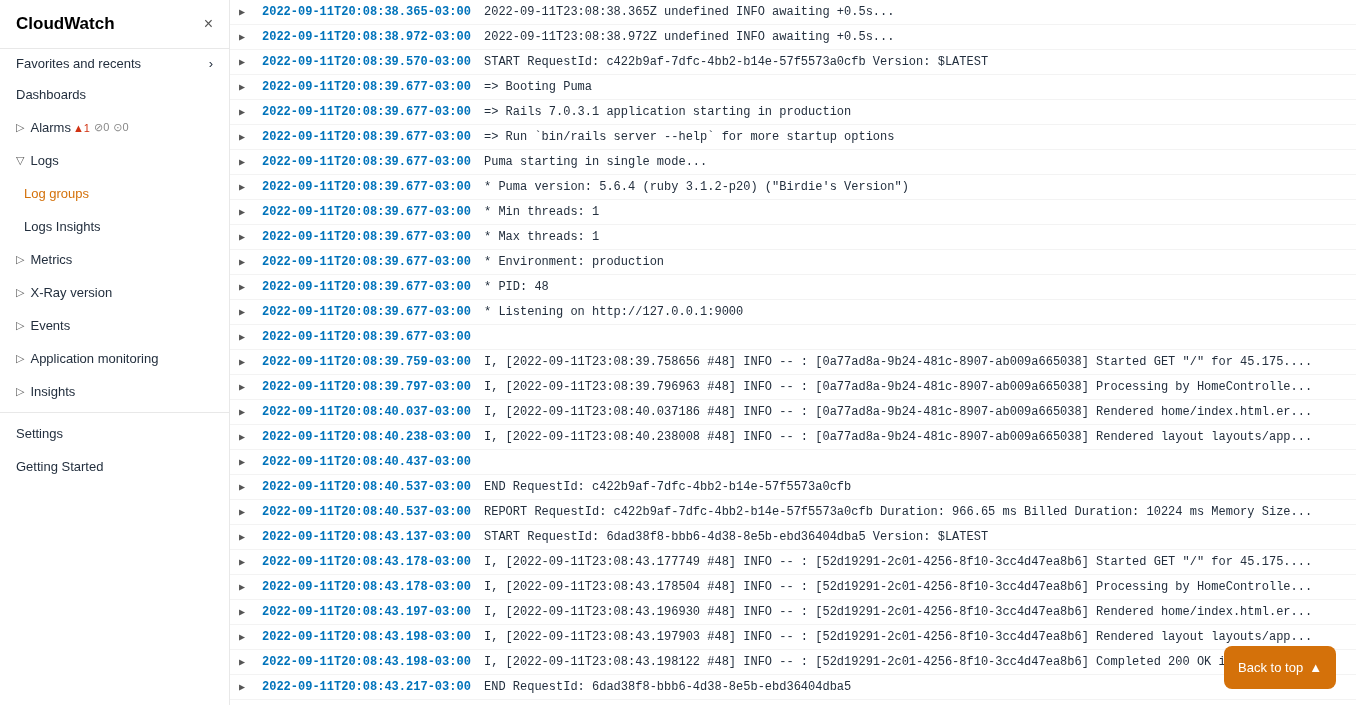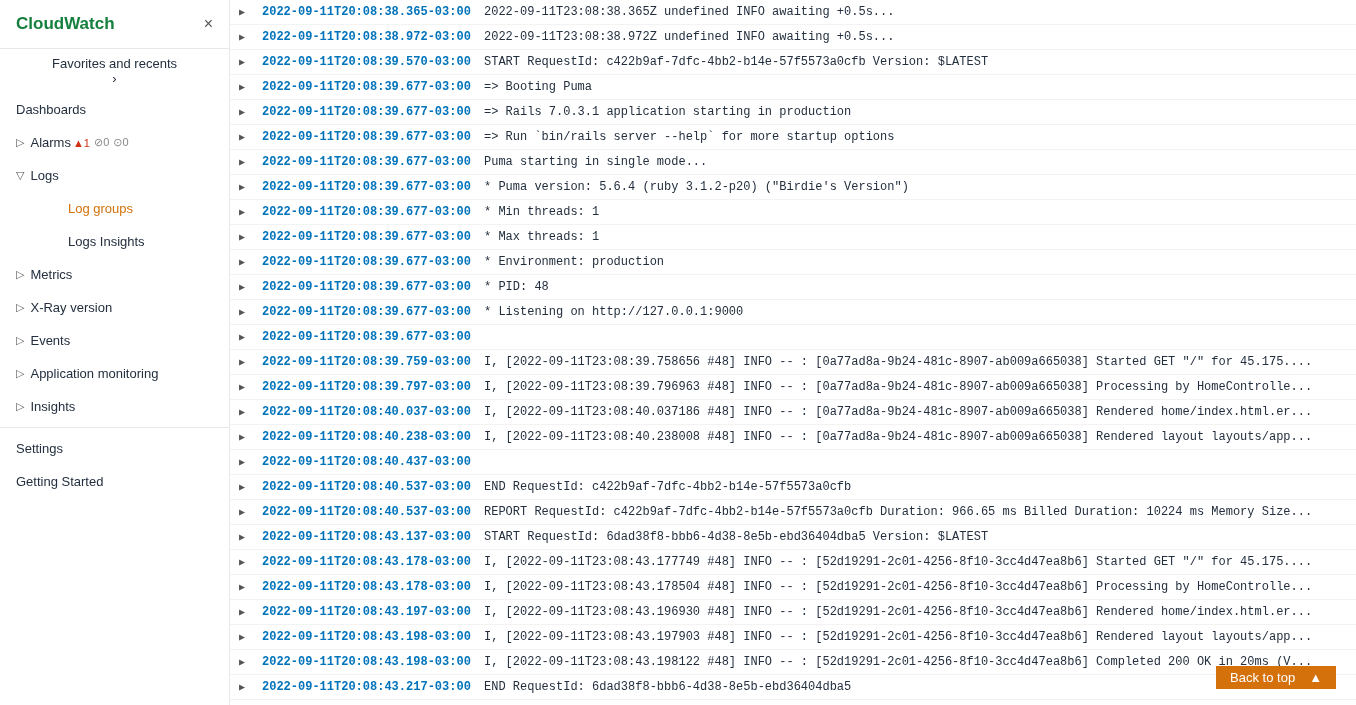--- a/index.html
+++ b/index.html
@@ -19,21 +19,21 @@
     .sidebar-header {
       display: flex;
       align-items: center;
       justify-content: space-between;
       padding: 14px 16px;
       border-bottom: 1px solid #e8e8e8;
     }
     .sidebar-title {
       font-size: 17px;
       font-weight: 600;
-      color: #15803d;
+      color: #000000;
       text-align: right;
     }
     .close-icon {
       cursor: pointer;
       color: #555;
       font-size: 16px;
     }
     .sidebar-item {
       display: flex;
       align-items: center;
@@ -47,31 +47,30 @@
       font-size: 11px;
       color: #555;
     }
     .sidebar-item.active-text {
       color: #d4710a;
       font-weight: 500;
     }
     .sidebar-item.indent {
     }
     .sidebar-item.indent2 {
-      padding-left: 68px;
+      padding-left: 24px;
     }
     .sidebar-section {
       padding: 7px 16px;
       cursor: pointer;
       display: flex;
       align-items: center;
       justify-content: space-between;
       font-size: 13px;
       color: #232f3e;
-      flex-direction: column;
     }
     .sidebar-section .left { display: flex; align-items: center; gap: 6px; }
     .divider { border-top: 1px solid #e8e8e8; margin: 4px 0; }
     .alarm-badge {
       font-size: 11px;
       color: #d13212;
       margin-left: 2px;
     }
     .alarm-ok {
       font-size: 11px;
@@ -142,27 +141,27 @@
     .sidebar::-webkit-scrollbar-thumb { background: #ccc; }
 
     
     .back-to-top {
       position: absolute;
       bottom: 16px;
       right: 20px;
       background: #d4710a;
       color: #fff;
       border: none;
-      border-radius: 0;
-      padding: 4px 14px;
+      border-radius: 8px;
+      padding: 14px 14px;
       font-size: 13px;
       cursor: pointer;
       display: flex;
       align-items: center;
-      gap: 14px;
+      gap: 6px;
       font-weight: 500;
     }
   </style>
 </head>
 <body>
 
 <nav class="sidebar">
   <div class="sidebar-header">
     <span class="sidebar-title">CloudWatch</span>
     <span class="close-icon">×</span>

